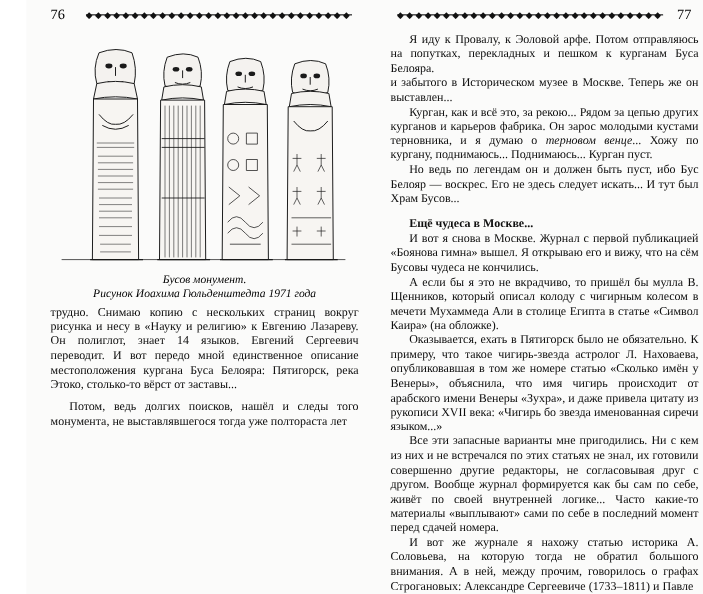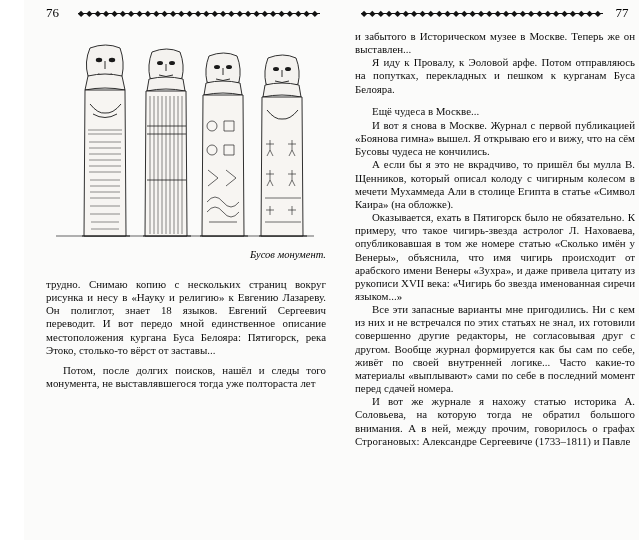--- a/index.html
+++ b/index.html
@@ -84,21 +84,21 @@
     left: 0;
     top: 0;
     width: 280px;
     height: 222px;
   }
   .fig-caption {
     position: absolute;
     left: 0;
     top: 218px;
     width: 280px;
-    text-align: right;
+    text-align: center;
     font-style: italic;
     font-size: 10.5px;
     line-height: 13px;
     color: #000;
   }
 
   
   p.body {
     margin: 0;
     text-align: justify;
@@ -106,21 +106,21 @@
     font-size: 10.9px;
     line-height: 13.15px;
     hyphens: manual;
     color: #0d0d0d;
   }
   p.body.gap { margin-top: 7px; }
   p.body.nogap { margin-top: 0; }
   .subhead {
     margin: 9px 0 1px 0;
     text-indent: 17px;
-    font-weight: normal;
+    font-weight: bold;
     font-size: 10.9px;
     line-height: 13.15px;
   }
   em { font-style: italic; }
   .textblock-left {
     position: absolute;
     left: 0;
     top: 278px;
     width: 280px;
   }
@@ -259,41 +259,44 @@
               <path d="M246 176 l0 9 M242 180 l8 0"></path>
               <path d="M219 192 l36 0"></path>
             </g>
             <path d="M213 206 l48 0" stroke-width="1.1"></path>
           </g>
 
         </g>
       </svg>
       <div class="fig-caption">
         <div>Бусов монумент.</div>
+        <div>Рисунок Иоахима Гюльденштедта 1971 года</div>
       </div>
     </div>
 
     <div class="textblock-left">
-      <p class="body nogap" style="text-indent:0">трудно. Снимаю копию с нескольких страниц вокруг рисунка и несу в «Науку и религию» к Евгению Лазареву. Он полиглот, знает 18 языков. Евгений Сергеевич переводит. И вот передо мной единственное описание местоположения кургана Буса Белояра: Пятигорск, река Этоко, столько-то вёрст от заставы...</p>
-      <p class="body gap">Потом, после долгих поисков, нашёл и следы того монумента, не выставлявшегося тогда уже полтораста лет</p>
+      <p class="body nogap" style="text-indent:0">трудно. Снимаю копию с нескольких страниц вокруг рисунка и несу в «Науку и религию» к Евгению Лазареву. Он полиглот, знает 14 языков. Евгений Сергеевич переводит. И вот передо мной единственное описание местоположения кургана Буса Белояра: Пятигорск, река Этоко, столько-то вёрст от заставы...</p>
+      <p class="body gap">Потом, ведь долгих поисков, нашёл и следы того монумента, не выставлявшегося тогда уже полтораста лет</p>
     </div>
   </div>
 
   <div class="col col-right">
 
     <div class="runhead">
       <div class="folio right">77</div>
       <div class="rule">
         <div class="diamonds">◆◆◆◆◆◆◆◆◆◆◆◆◆◆◆◆◆◆◆◆◆◆◆◆◆◆◆◆◆◆◆◆◆◆</div>
       </div>
     </div>
 
     <div class="textblock-right">
+      <p class="body">Я иду к Провалу, к Эоловой арфе. Потом отправляюсь на попутках, перекладных и пешком к курганам Буса Белояра.</p>
       <p class="body nogap" style="text-indent:0">и забытого в Историческом музее в Москве. Теперь же он выставлен...</p>
-      <p class="body">Я иду к Провалу, к Эоловой арфе. Потом отправляюсь на попутках, перекладных и пешком к курганам Буса Белояра.</p>
+      <p class="body">Курган, как и всё это, за рекою... Рядом за цепью других курганов и карьеров фабрика. Он зарос молодыми кустами терновника, и я думаю о <em>терновом венце</em>... Хожу по кургану, поднимаюсь... Поднимаюсь... Курган пуст.</p>
+      <p class="body">Но ведь по легендам он и должен быть пуст, ибо Бус Белояр — воскрес. Его не здесь следует искать... И тут был Храм Бусов...</p>
 
       <div class="subhead">Ещё чудеса в Москве...</div>
 
       <p class="body nogap">И вот я снова в Москве. Журнал с первой публикацией «Боянова гимна» вышел. Я открываю его и вижу, что на сём Бусовы чудеса не кончились.</p>
       <p class="body">А если бы я это не вкрадчиво, то пришёл бы мулла В. Щенников, который описал колоду с чигирным колесом в мечети Мухаммеда Али в столице Египта в статье «Символ Каира» (на обложке).</p>
       <p class="body">Оказывается, ехать в Пятигорск было не обязательно. К примеру, что такое чигирь-звезда астролог Л. Наховаева, опубликовавшая в том же номере статью «Сколько имён у Венеры», объяснила, что имя чигирь происходит от арабского имени Венеры «Зухра», и даже привела цитату из рукописи XVII века: «Чигирь бо звезда именованная сиречи языком...»</p>
       <p class="body">Все эти запасные варианты мне пригодились. Ни с кем из них и не встречался по этих статьях не знал, их готовили совершенно другие редакторы, не согласовывая друг с другом. Вообще журнал формируется как бы сам по себе, живёт по своей внутренней логике... Часто какие-то материалы «выплывают» сами по себе в последний момент перед сдачей номера.</p>
       <p class="body">И вот же журнале я нахожу статью историка А. Соловьева, на которую тогда не обратил большого внимания. А в ней, между прочим, говорилось о графах Строгановых: Александре Сергеевиче (1733–1811) и Павле</p>
     </div>
   </div>

